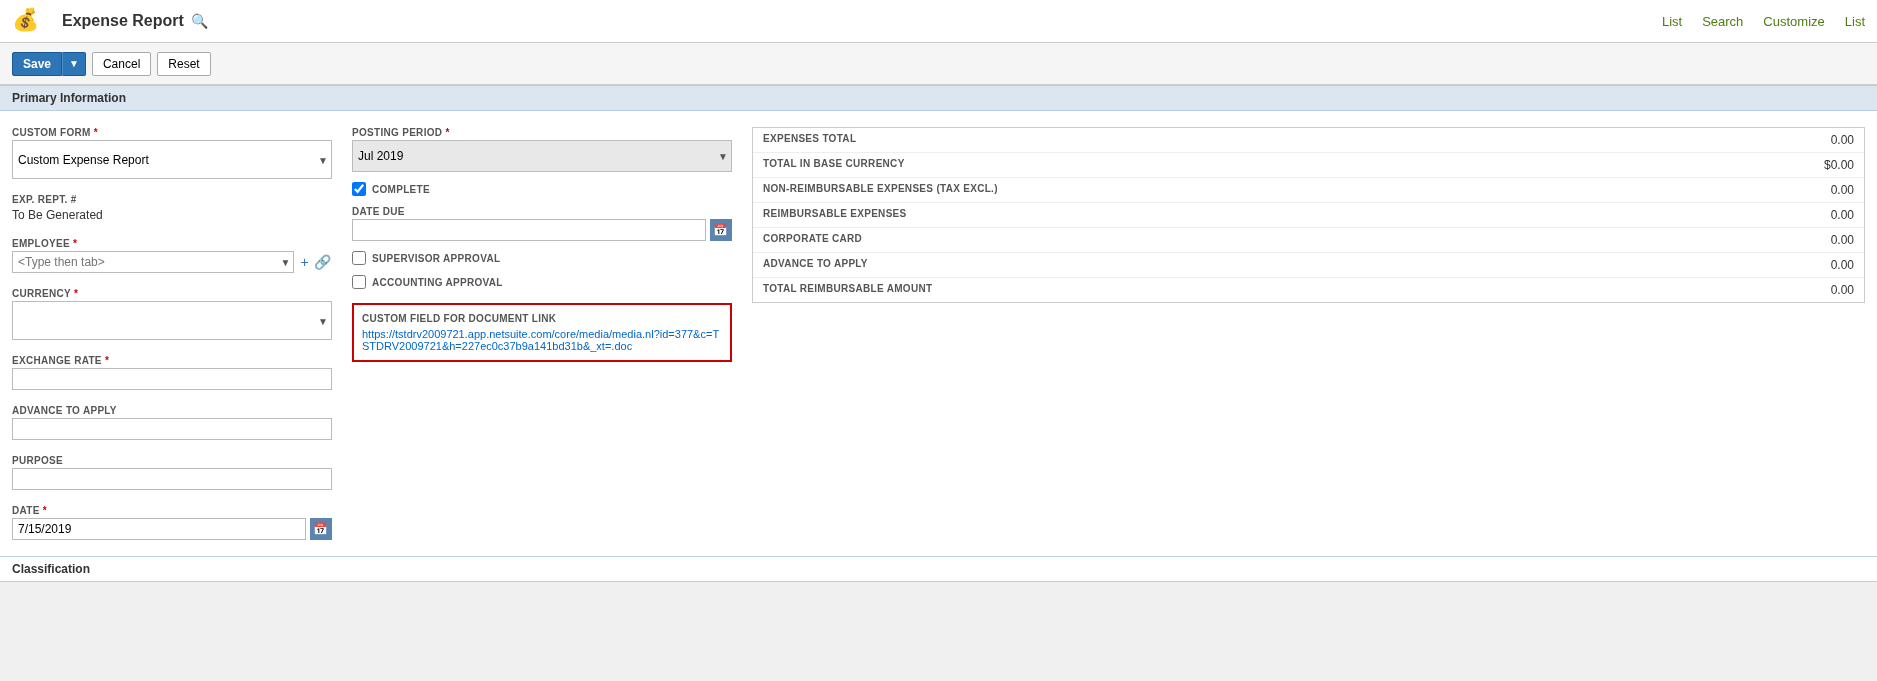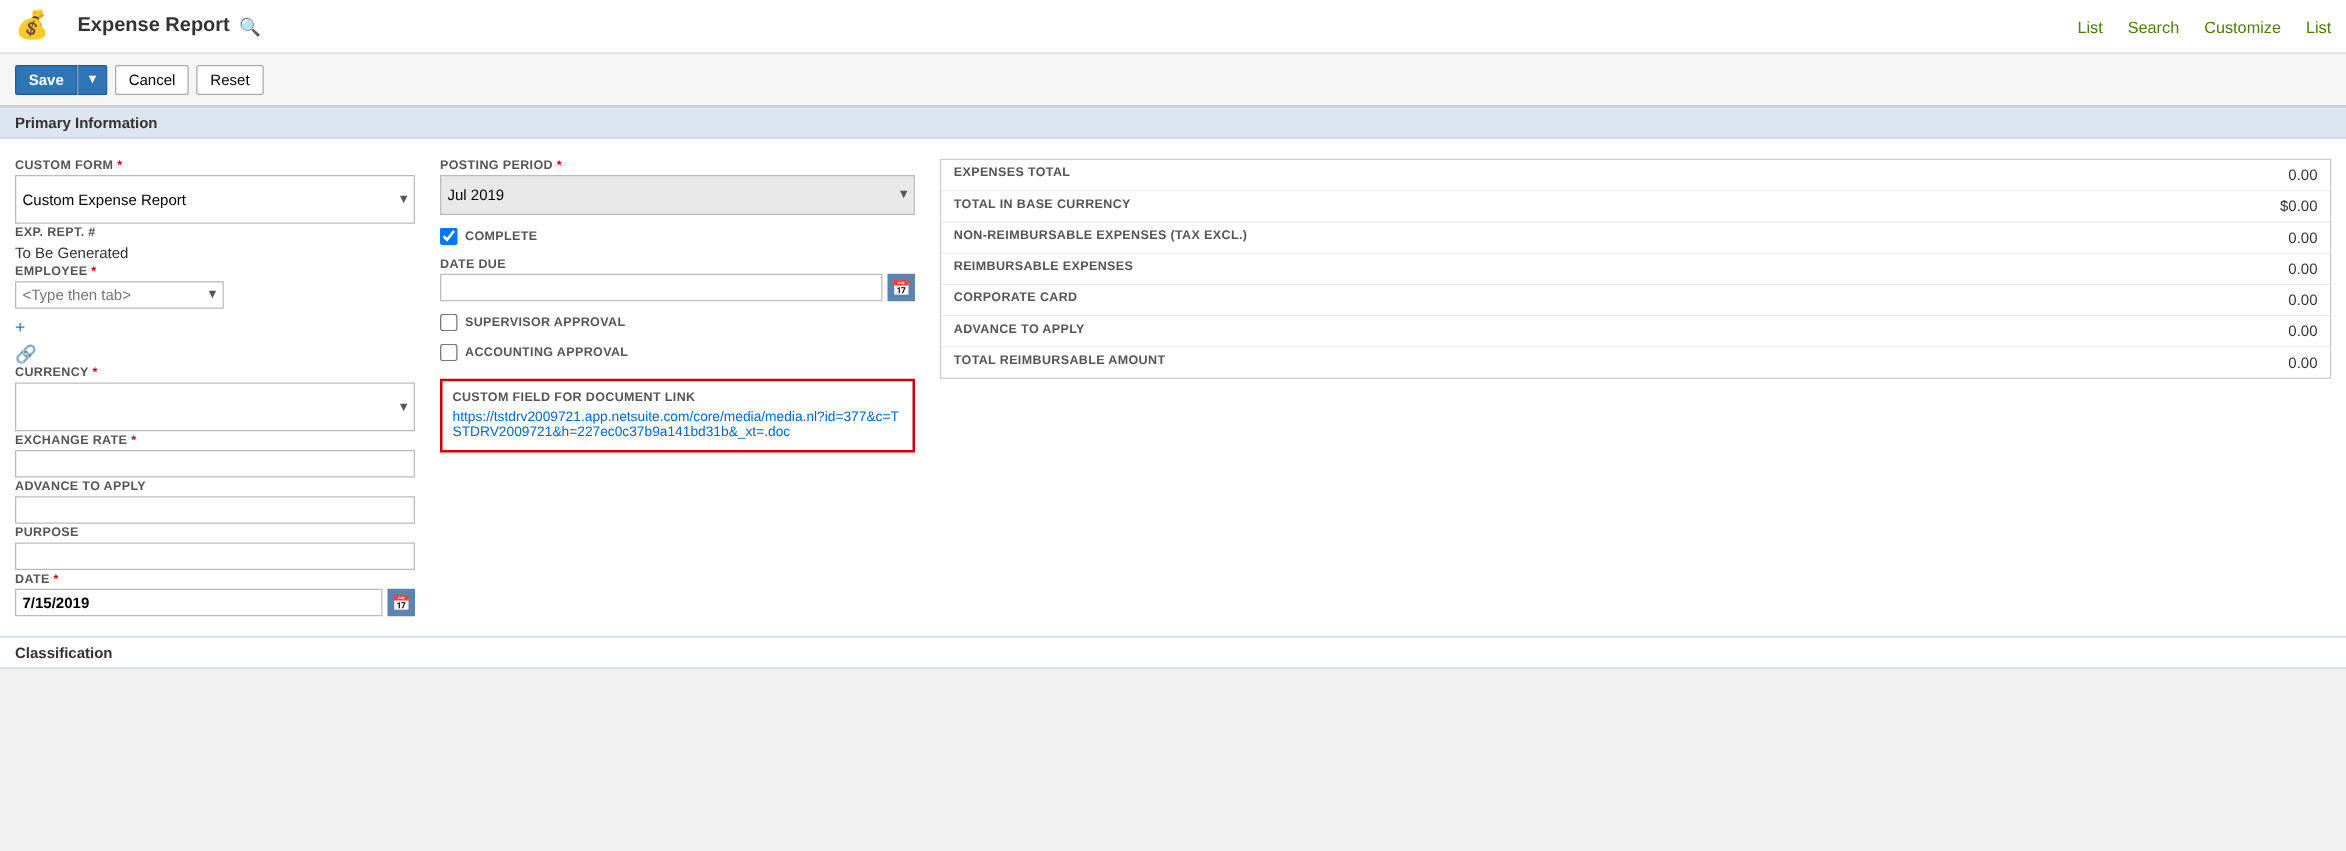--- a/index.html
+++ b/index.html
@@ -107,21 +107,21 @@
       background: #fff;
       padding: 16px 12px;
       display: flex;
       gap: 20px;
     }
 
     .form-left {
       flex: 0 0 320px;
       display: flex;
       flex-direction: column;
-      gap: 2px;
+      gap: 15px;
     }
 
     .form-middle {
       flex: 0 0 380px;
       display: flex;
       flex-direction: column;
       gap: 10px;
     }
 
     .form-right {
@@ -182,23 +182,22 @@
       top: 50%;
       transform: translateY(-50%);
       pointer-events: none;
       color: #555;
       font-size: 10px;
     }
 
     
     .employee-row {
       display: flex;
-      align-items: flex-start;
+      align-items: center;
       gap: 6px;
-      flex-direction: column;
     }
     .employee-select-wrap {
       position: relative;
       flex: 1;
     }
     .employee-select {
       width: 100%;
       height: 22px;
       border: 1px solid #bbb;
       padding: 2px 5px;
@@ -258,21 +257,20 @@
     }
 
     
     .date-row {
       display: flex;
       align-items: center;
       gap: 4px;
     }
     .date-row .form-input {
       flex: 1;
-      font-weight: bold;
     }
     .cal-btn {
       background: #5b84b1;
       border: none;
       width: 22px;
       height: 22px;
       cursor: pointer;
       display: flex;
       align-items: center;
       justify-content: center;

